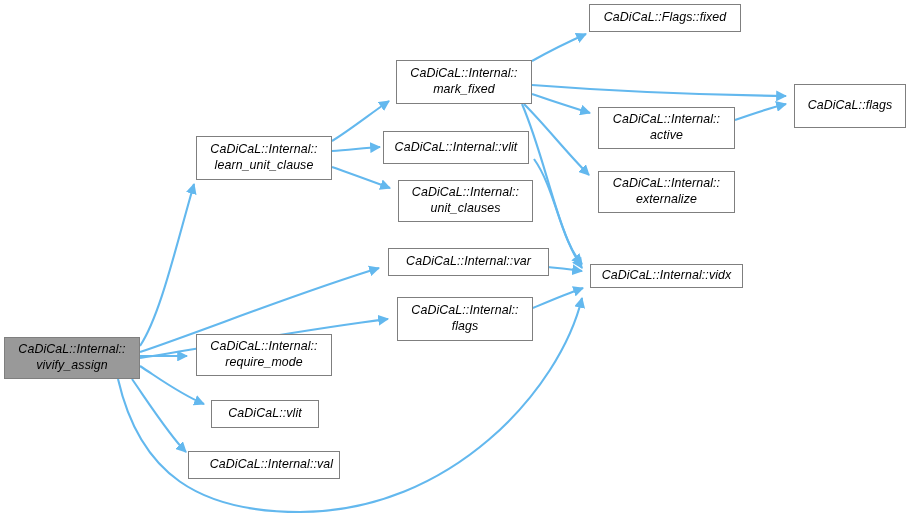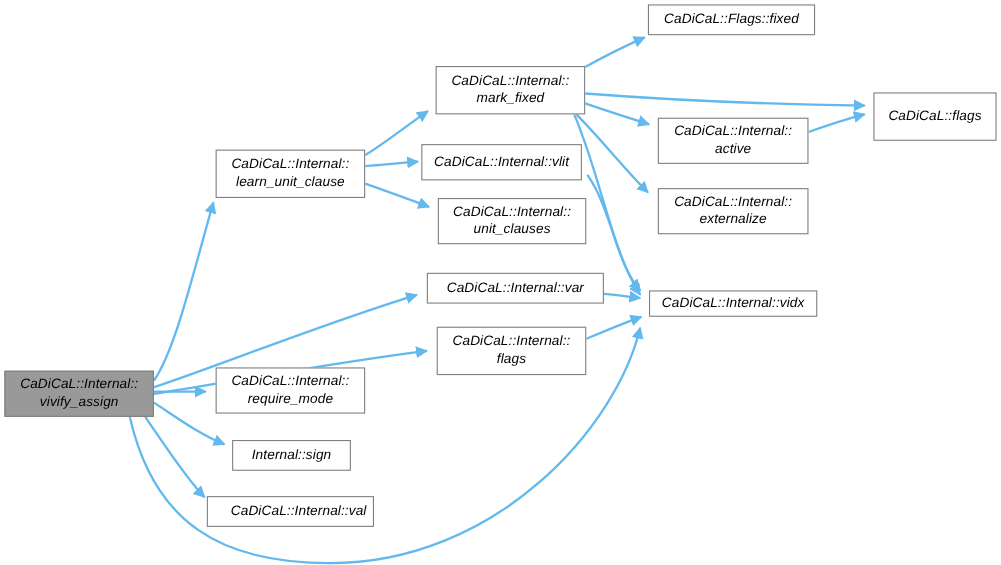--- a/index.html
+++ b/index.html
@@ -99,17 +99,17 @@
 externalize</span></div>
       <div class="node" style="left: 372px; top: 131px; width: 146px; height: 33px; margin-left: 11px;"><span class="node-label">CaDiCaL::Internal::vlit</span></div>
       <div class="node" style="left: 398px; top: 180px; width: 135px; height: 42px;"><span class="node-label">CaDiCaL::Internal::
 unit_clauses</span></div>
       <div class="node" style="left: 388px; top: 248px; width: 161px; height: 28px;"><span class="node-label">CaDiCaL::Internal::var</span></div>
       <div class="node" style="left: 397px; top: 297px; width: 136px; height: 44px;"><span class="node-label">CaDiCaL::Internal::
 flags</span></div>
       <div class="node" style="left: 590px; top: 264px; width: 153px; height: 24px;"><span class="node-label">CaDiCaL::Internal::vidx</span></div>
       <div class="node" style="left: 196px; top: 334px; width: 136px; height: 42px;"><span class="node-label">CaDiCaL::Internal::
 require_mode</span></div>
-      <div class="node" style="left: 211px; top: 400px; width: 108px; height: 28px;"><span class="node-label">Internal::sign</span></div>
+      <div class="node" style="left: 211px; top: 400px; width: 108px; height: 28px;"><span class="node-label">CaDiCaL::vlit</span></div>
       <div class="node" style="left: 188px; top: 451px; width: 152px; height: 28px; padding-left: 15px;"><span class="node-label">CaDiCaL::Internal::val</span></div>
     </div>
 
 </div>
 
 </body></html>

